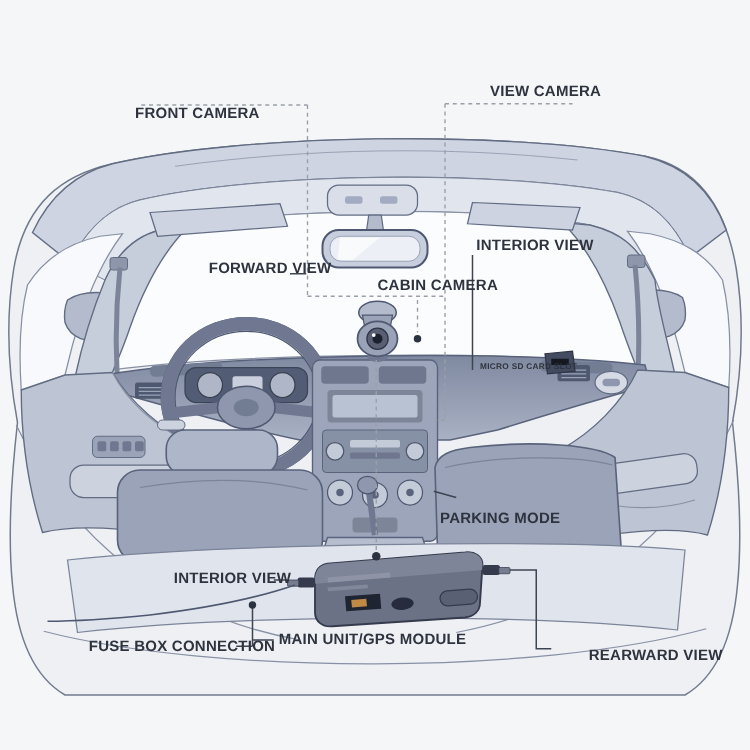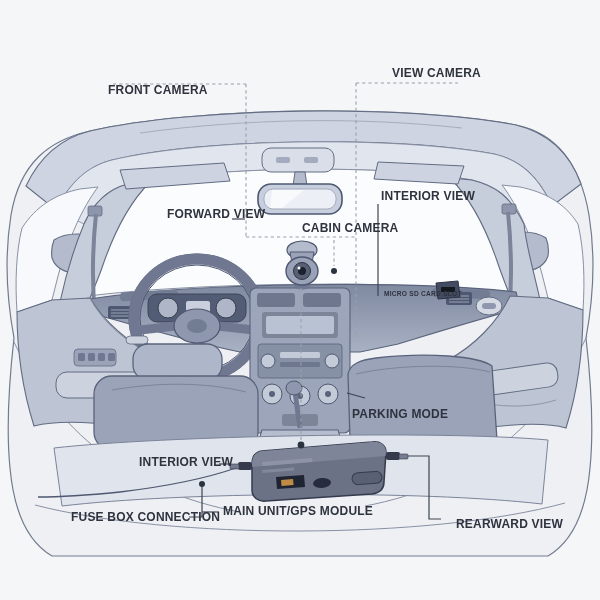--- a/index.html
+++ b/index.html
@@ -16,21 +16,21 @@
   #lbl-front-camera{left:108px;top:84px;}
   #lbl-rear-camera{left:392px;top:67px;}
   #lbl-forward-view{left:151px;top:208px;padding-left:16px;}
   #lbl-cabin-camera{left:266px;top:222px;padding-left:36px;}
   #lbl-interior-view-top{left:381px;top:190px;}
   #lbl-micro-sd{left:384px;top:291px;font-size:6.6px;letter-spacing:.25px;}
   #lbl-parking-mode{left:352px;top:392px;margin-top:16px;}
   #lbl-interior-view-bottom{left:139px;top:456px;}
   #lbl-fuse-box{left:71px;top:511px;}
   #lbl-main-unit{left:223px;top:505px;}
-  #lbl-rearward-view{left:456px;top:518px;}
+  #lbl-rearward-view{left:471px;top:518px;}
 </style>
 </head>
 <body>
 
 <div class="stage">
 
 <svg width="600" height="600" viewBox="0 0 600 600">
   <defs>
     <linearGradient id="dashGrad" x1="0" y1="0" x2="0" y2="1">
       <stop offset="0" stop-color="#7f89a0"></stop>

